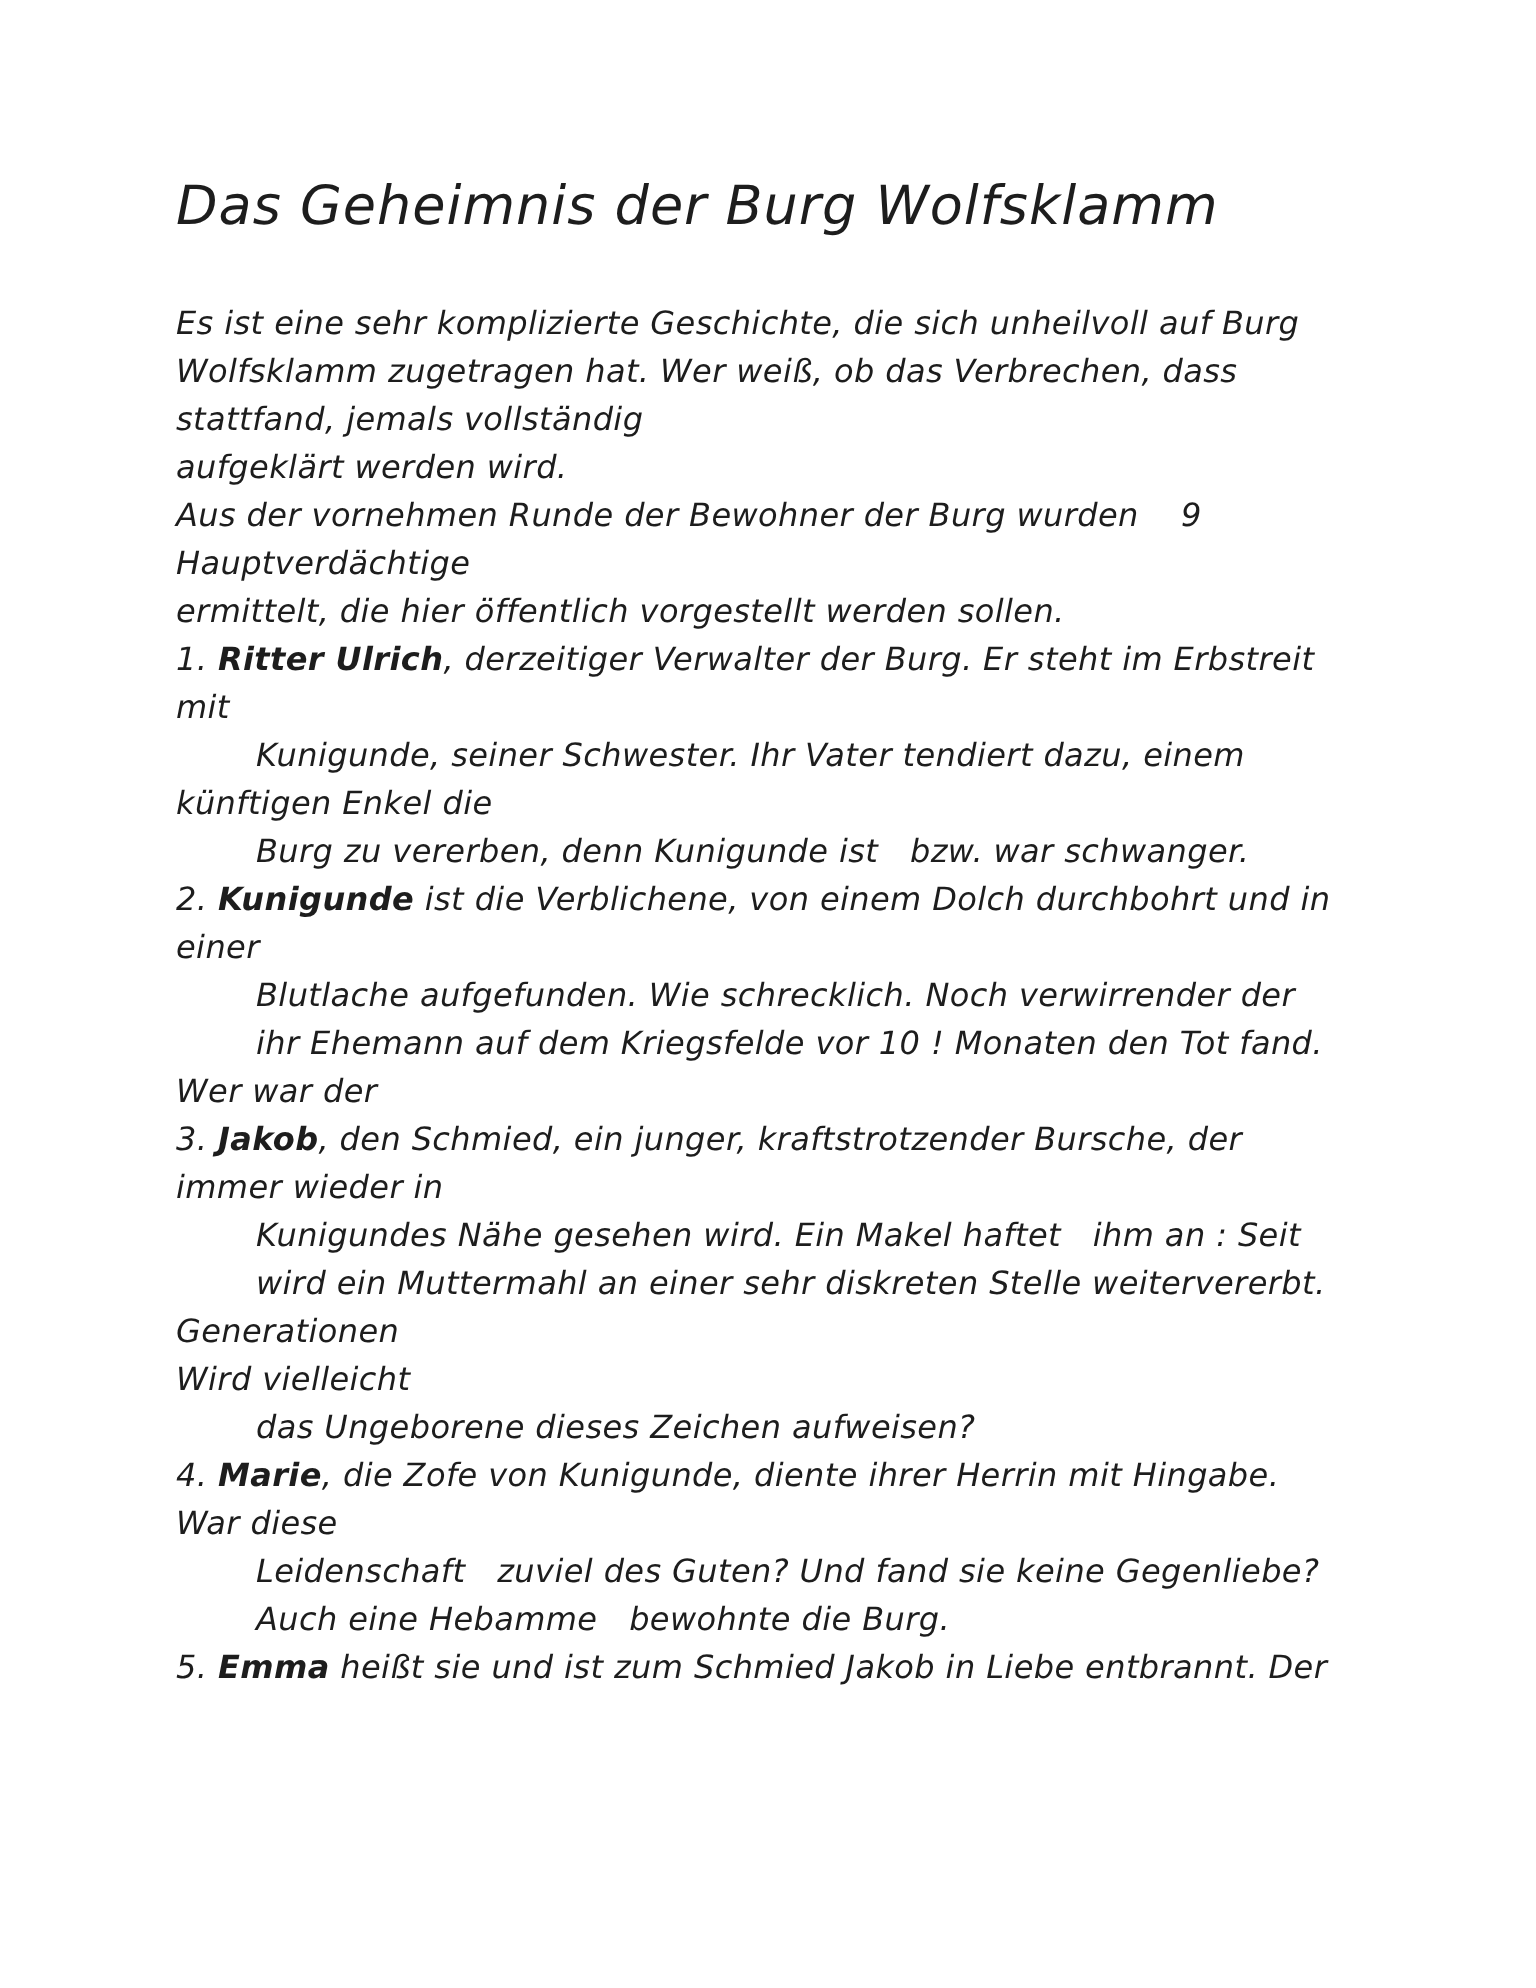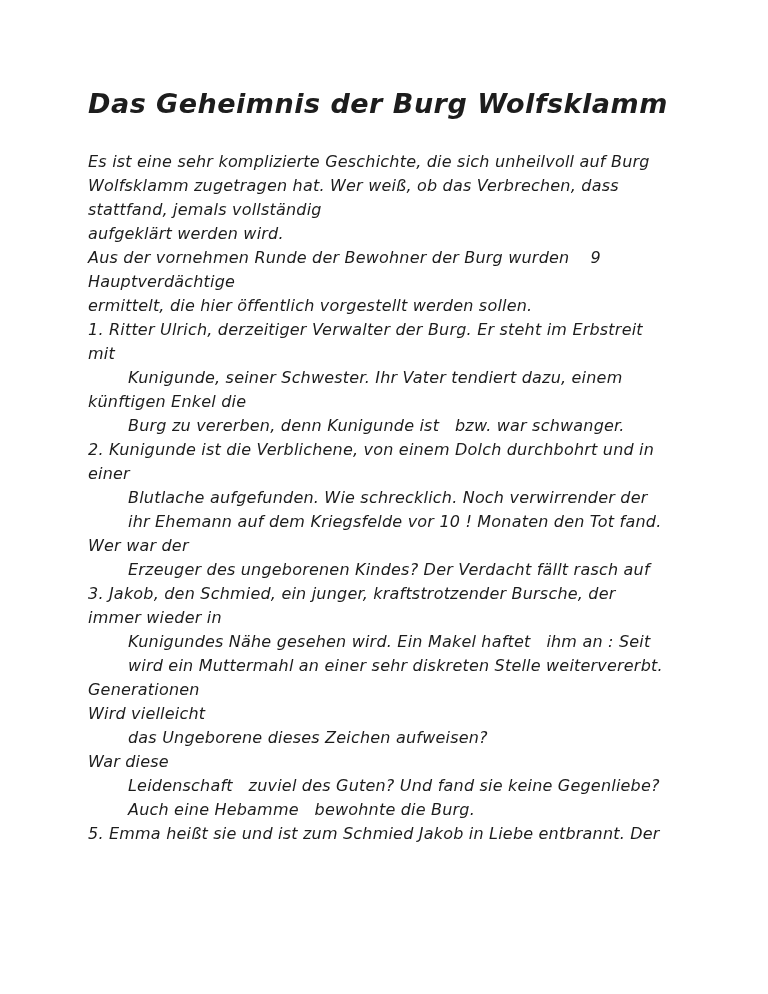--- a/index.html
+++ b/index.html
@@ -16,37 +16,37 @@
     color: #1d1d1d;
   }
   .doc {
     position: absolute;
     left: 88px;
     top: 86px;
     width: 625px;
   }
   .doc-title {
     font-size: 27px;
-    font-weight: 700;
+    font-weight: 400;
     line-height: 36px;
     letter-spacing: 0.5px;
     white-space: pre;
   }
   .doc-body {
     margin-top: 28px;
   }
   .line {
     font-size: 16px;
     line-height: 24px;
     height: 24px;
     letter-spacing: 0.2px;
     white-space: pre;
   }
   .line.indent-1 { padding-left: 40px; }
-  .seg-bold { font-weight: normal; }
+  .seg-bold { font-weight: bold; }
 </style>
 </head>
 <body>
 
 <div class="doc">
   <h1 class="doc-title">Das Geheimnis der Burg Wolfsklamm</h1>
   <div class="doc-body">
       <div class="line indent-0"><span class="seg">Es ist eine sehr komplizierte Geschichte, die sich unheilvoll auf Burg</span></div>
       <div class="line indent-0"><span class="seg">Wolfsklamm zugetragen hat. Wer weiß, ob das Verbrechen, dass</span></div>
       <div class="line indent-0"><span class="seg">stattfand, jemals vollständig</span></div>
@@ -57,26 +57,26 @@
       <div class="line indent-0"><span class="seg">1. </span><span class="seg seg-bold">Ritter Ulrich</span><span class="seg">, derzeitiger Verwalter der Burg. Er steht im Erbstreit</span></div>
       <div class="line indent-0"><span class="seg">mit</span></div>
       <div class="line indent-1"><span class="seg">Kunigunde, seiner Schwester. Ihr Vater tendiert dazu, einem</span></div>
       <div class="line indent-0"><span class="seg">künftigen Enkel die</span></div>
       <div class="line indent-1"><span class="seg">Burg zu vererben, denn Kunigunde ist   bzw. war schwanger.</span></div>
       <div class="line indent-0"><span class="seg">2. </span><span class="seg seg-bold">Kunigunde</span><span class="seg"> ist die Verblichene, von einem Dolch durchbohrt und in</span></div>
       <div class="line indent-0"><span class="seg">einer</span></div>
       <div class="line indent-1"><span class="seg">Blutlache aufgefunden. Wie schrecklich. Noch verwirrender der</span></div>
       <div class="line indent-1"><span class="seg">ihr Ehemann auf dem Kriegsfelde vor 10 ! Monaten den Tot fand.</span></div>
       <div class="line indent-0"><span class="seg">Wer war der</span></div>
-      <div class="line indent-1"><span class="seg">Erzeuger des ungeborenen Kindes? Der Verdacht fällt rasch auf</span></div>
       <div class="line indent-0"><span class="seg">3. </span><span class="seg seg-bold">Jakob</span><span class="seg">, den Schmied, ein junger, kraftstrotzender Bursche, der</span></div>
       <div class="line indent-0"><span class="seg">immer wieder in</span></div>
       <div class="line indent-1"><span class="seg">Kunigundes Nähe gesehen wird. Ein Makel haftet   ihm an : Seit</span></div>
       <div class="line indent-1"><span class="seg">wird ein Muttermahl an einer sehr diskreten Stelle weitervererbt.</span></div>
       <div class="line indent-0"><span class="seg">Generationen</span></div>
       <div class="line indent-0"><span class="seg">Wird vielleicht</span></div>
       <div class="line indent-1"><span class="seg">das Ungeborene dieses Zeichen aufweisen?</span></div>
+      <div class="line indent-0"><span class="seg">4. </span><span class="seg seg-bold">Marie</span><span class="seg">, die Zofe von Kunigunde, diente ihrer Herrin mit Hingabe.</span></div>
       <div class="line indent-0"><span class="seg">War diese</span></div>
       <div class="line indent-1"><span class="seg">Leidenschaft   zuviel des Guten? Und fand sie keine Gegenliebe?</span></div>
       <div class="line indent-1"><span class="seg">Auch eine Hebamme   bewohnte die Burg.</span></div>
       <div class="line indent-0"><span class="seg">5. </span><span class="seg seg-bold">Emma</span><span class="seg"> heißt sie und ist zum Schmied Jakob in Liebe entbrannt. Der</span></div>
     </div>
 </div>
 
 </body></html>

